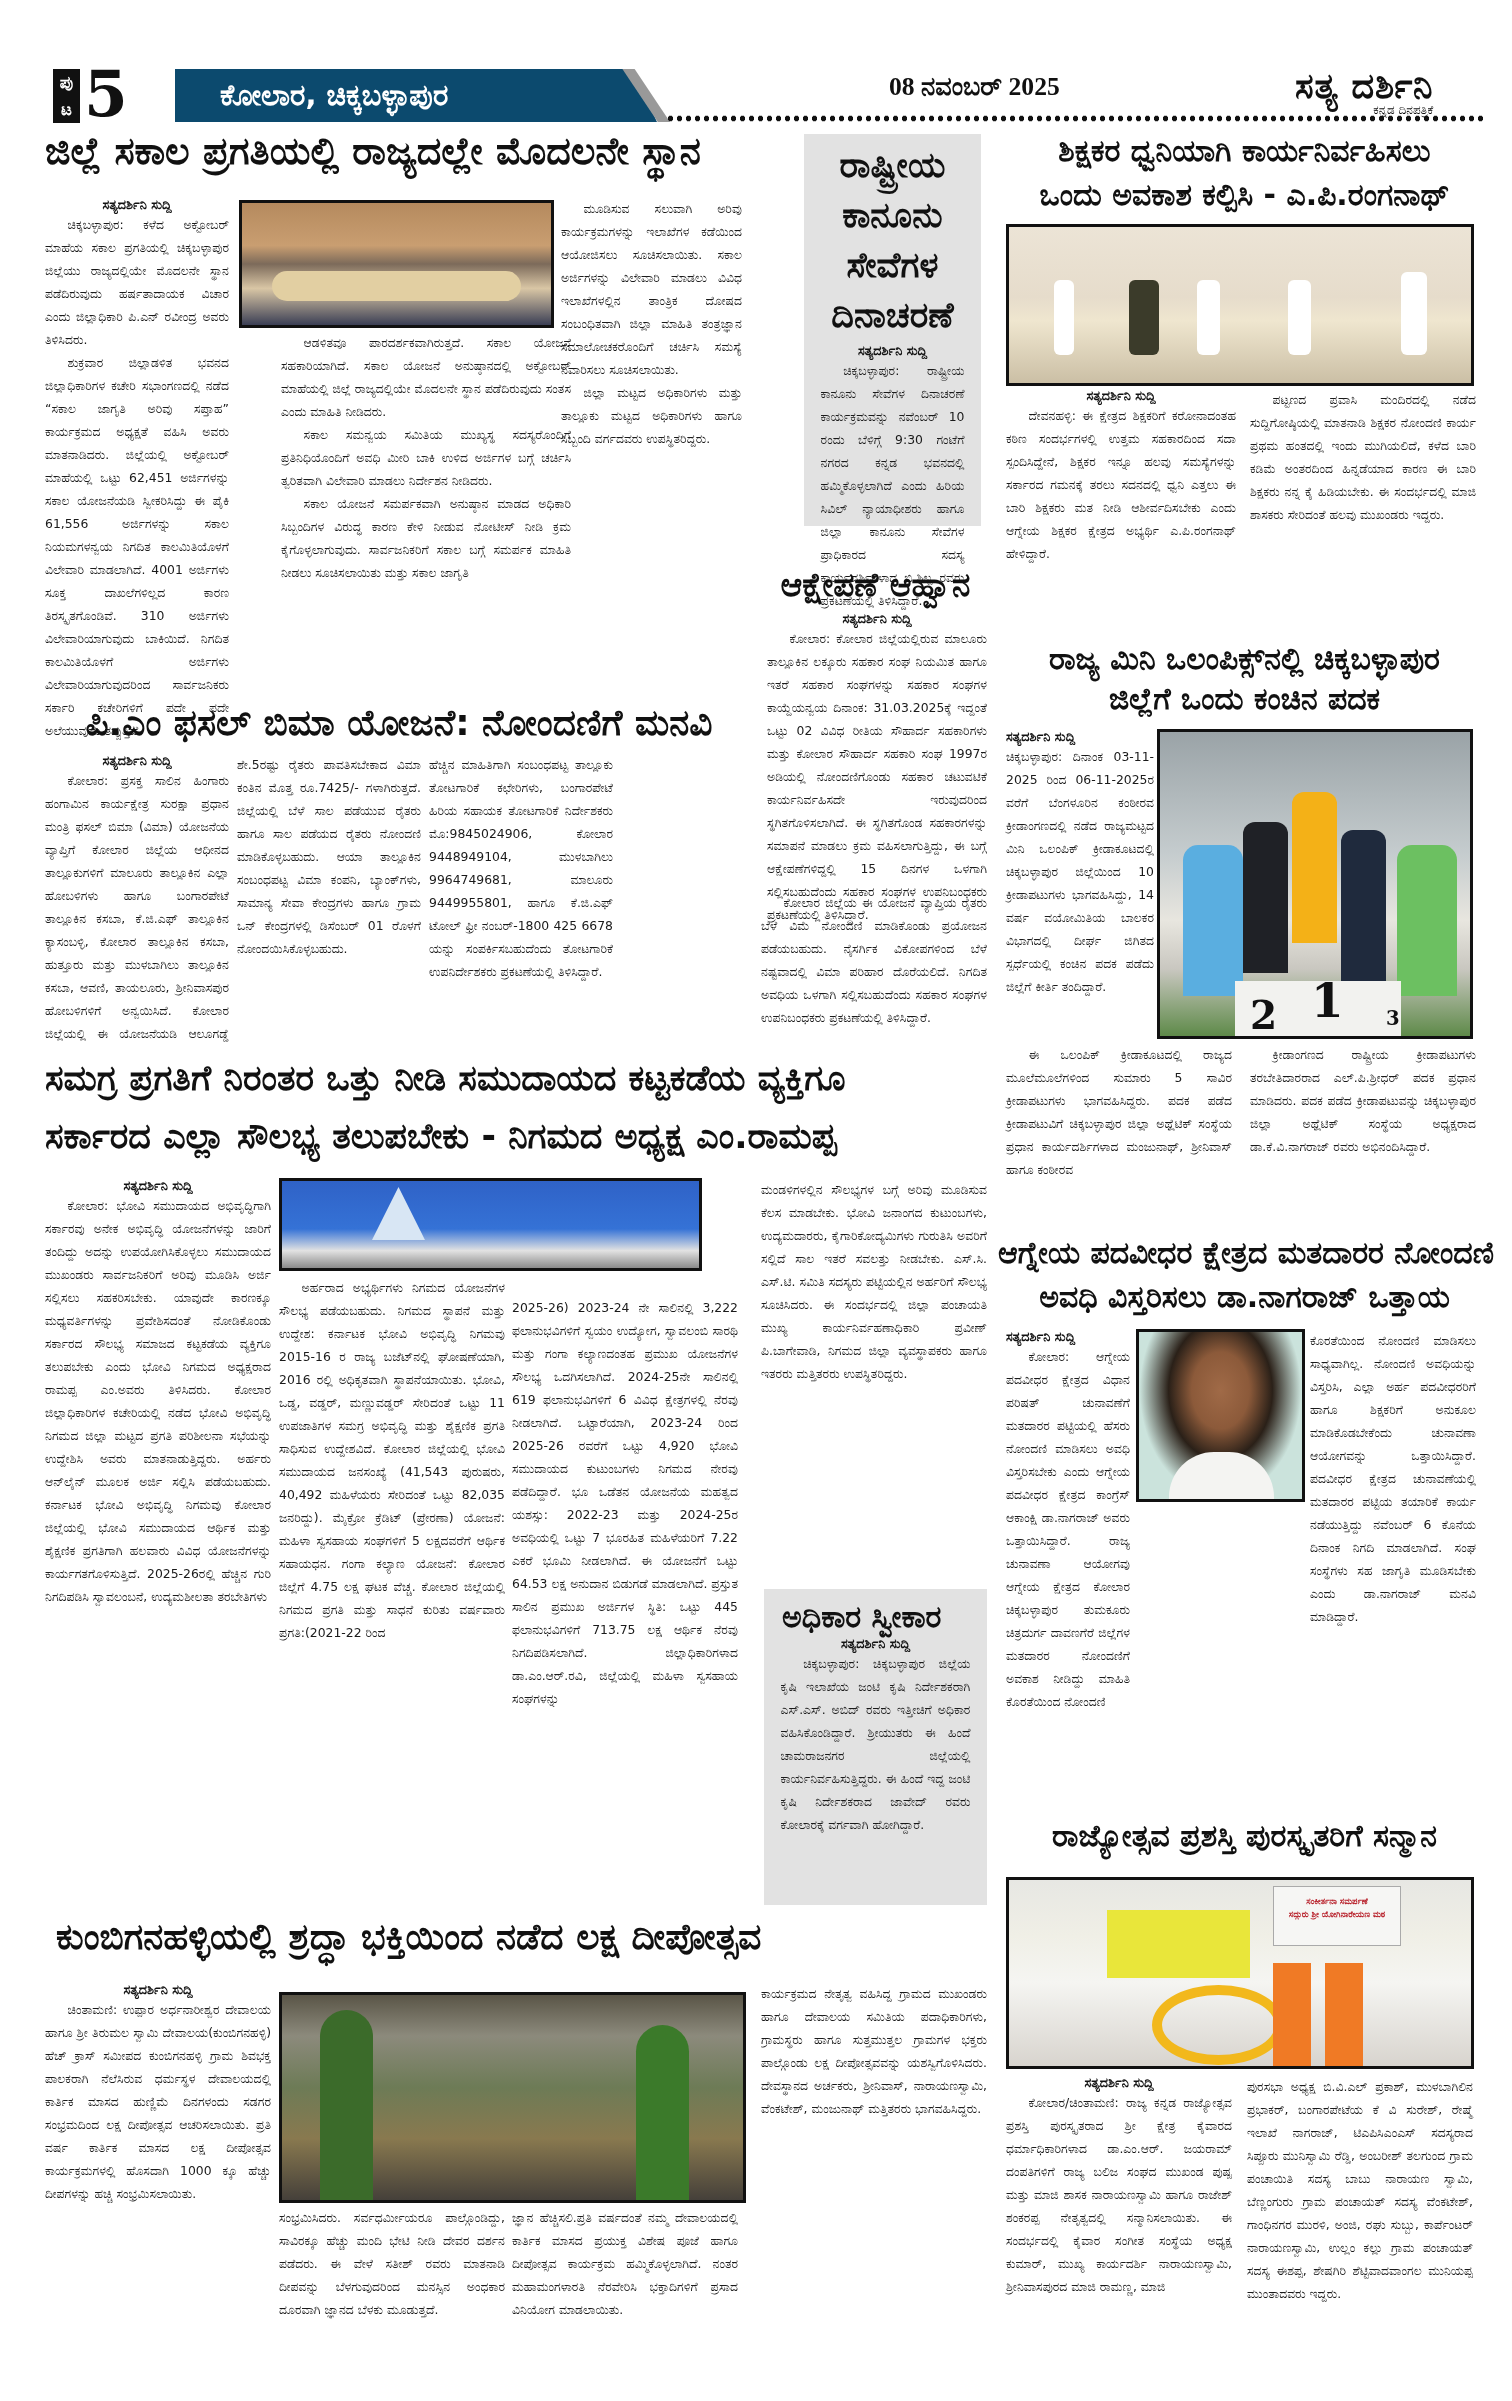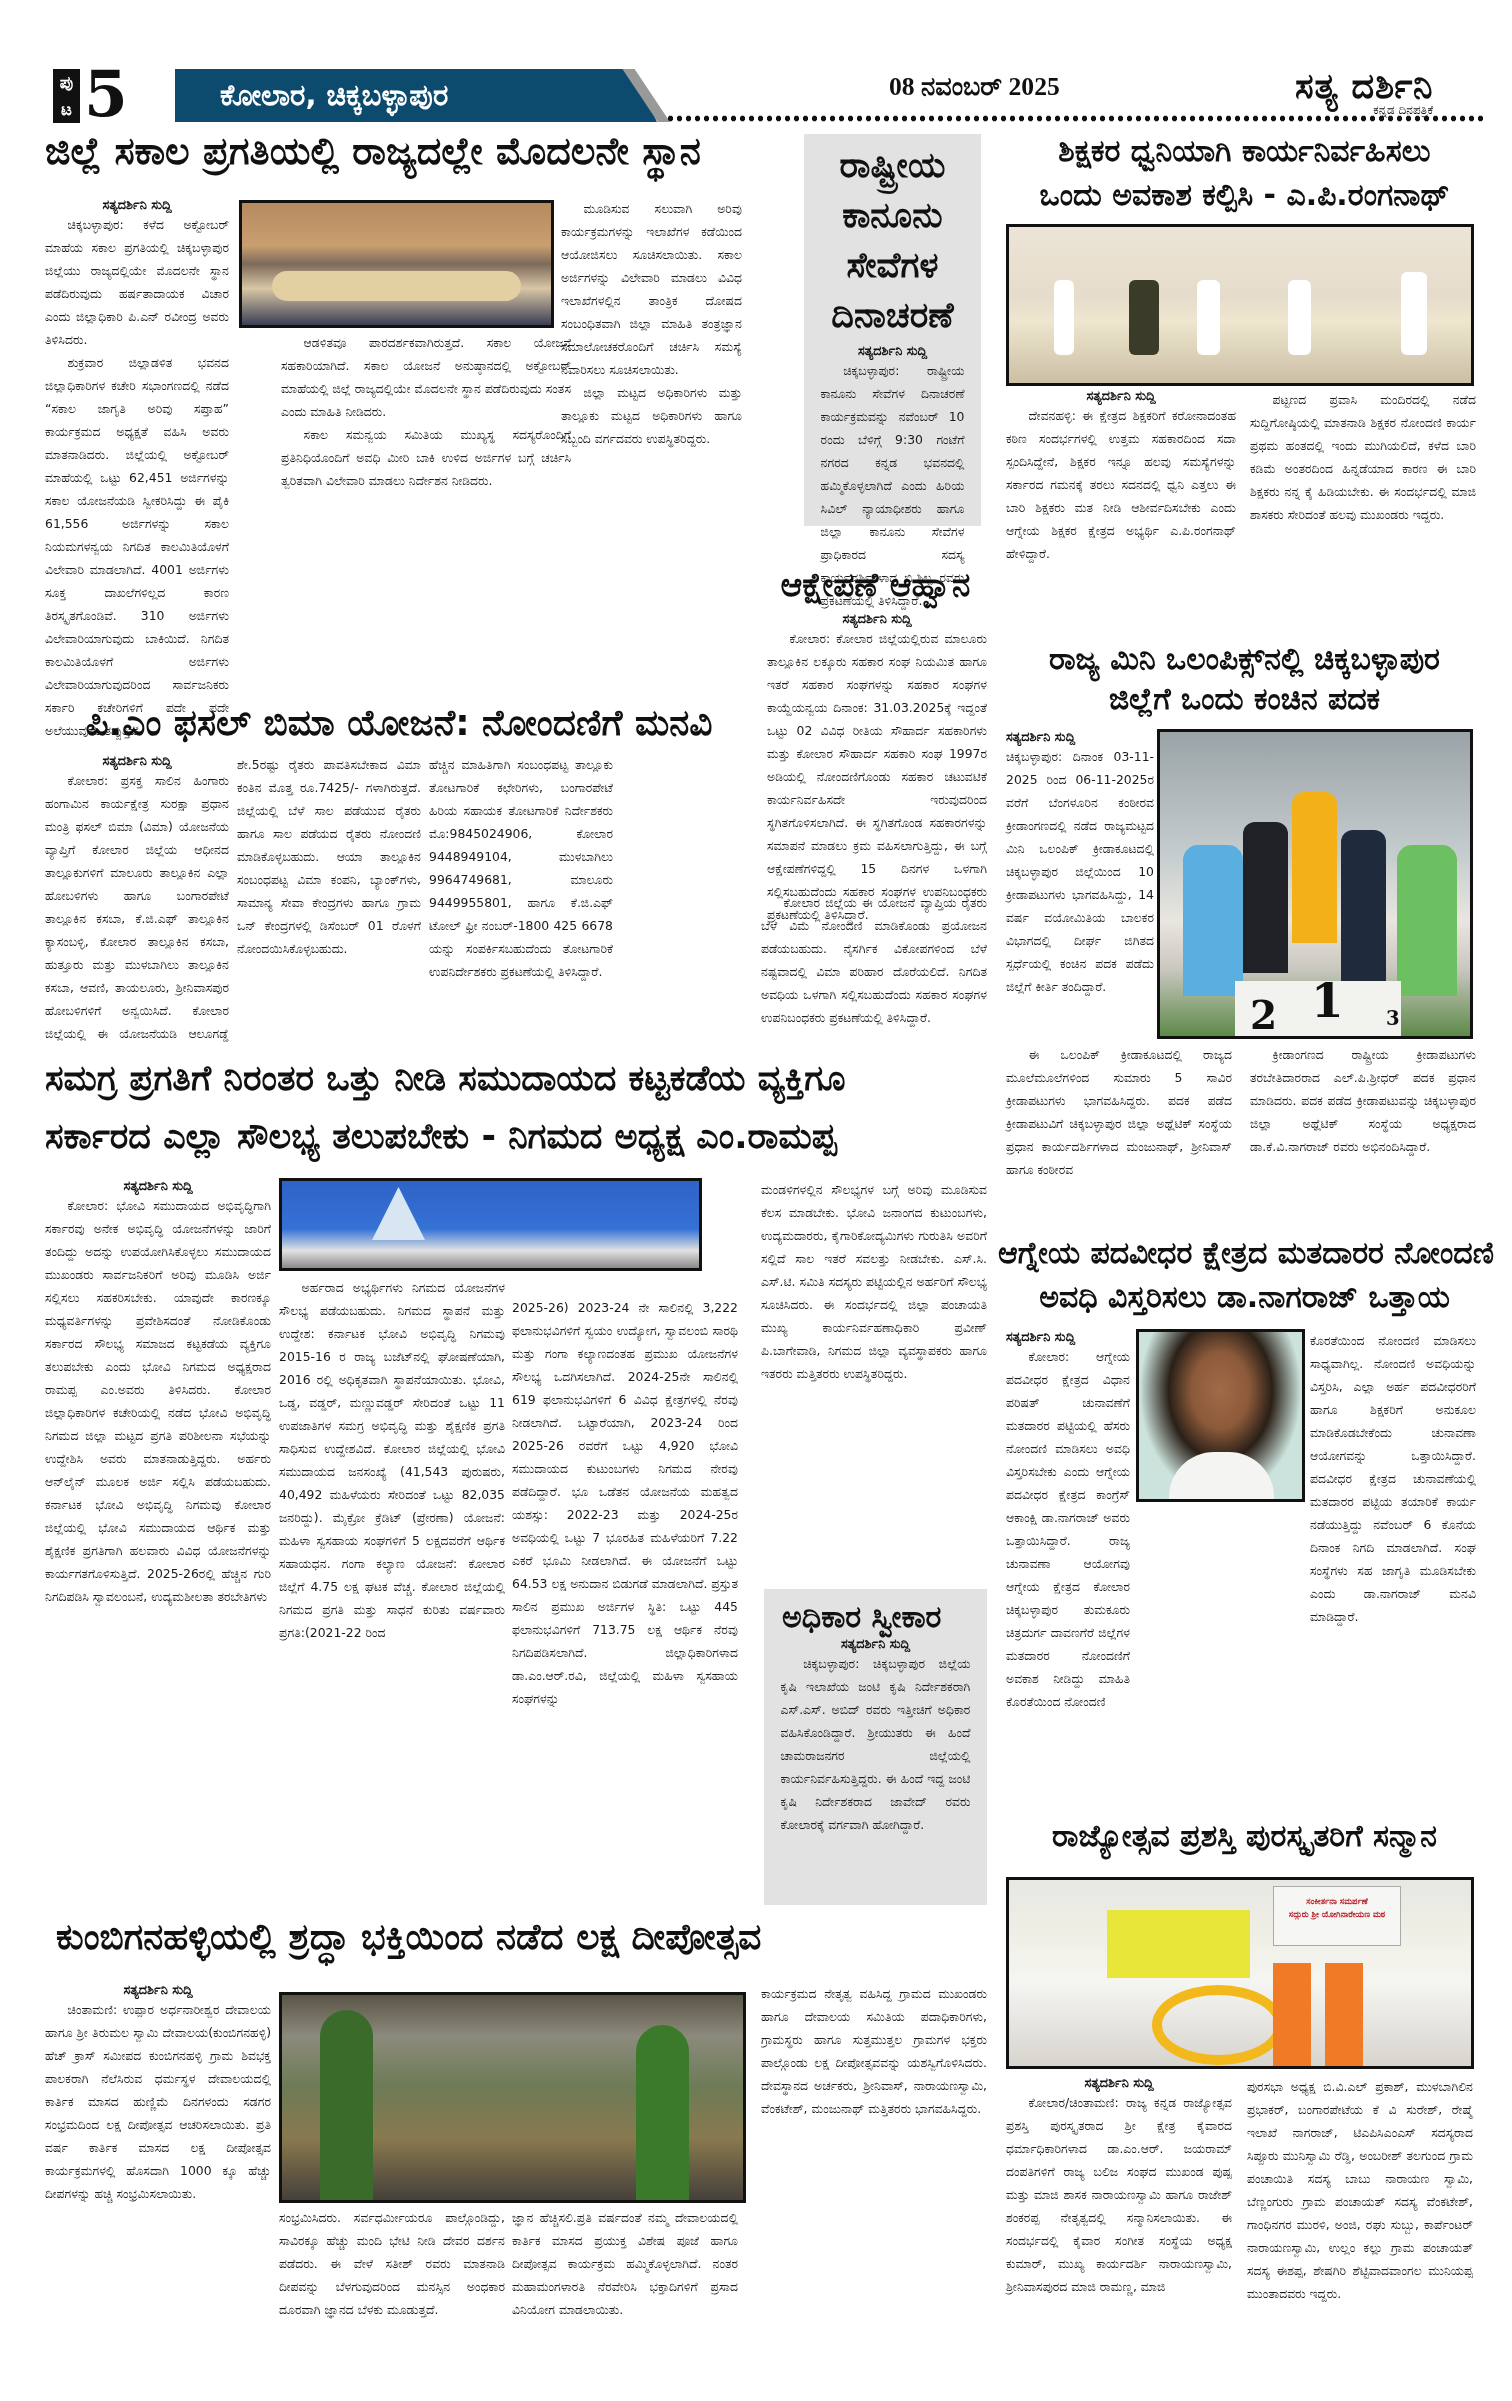--- a/index.html
+++ b/index.html
@@ -48,20 +48,21 @@
     <p>ಚಿಕ್ಕಬಳ್ಳಾಪುರ: ಕಳೆದ ಅಕ್ಟೋಬರ್ ಮಾಹೆಯ ಸಕಾಲ ಪ್ರಗತಿಯಲ್ಲಿ ಚಿಕ್ಕಬಳ್ಳಾಪುರ ಜಿಲ್ಲೆಯು ರಾಜ್ಯದಲ್ಲಿಯೇ ಮೊದಲನೇ ಸ್ಥಾನ ಪಡೆದಿರುವುದು ಹರ್ಷತಾದಾಯಕ ವಿಚಾರ ಎಂದು ಜಿಲ್ಲಾಧಿಕಾರಿ ಪಿ.ಎನ್ ರವೀಂದ್ರ ಅವರು ತಿಳಿಸಿದರು.</p>
     <p>ಶುಕ್ರವಾರ ಜಿಲ್ಲಾಡಳಿತ ಭವನದ ಜಿಲ್ಲಾಧಿಕಾರಿಗಳ ಕಚೇರಿ ಸಭಾಂಗಣದಲ್ಲಿ ನಡೆದ “ಸಕಾಲ ಜಾಗೃತಿ ಅರಿವು ಸಪ್ತಾಹ” ಕಾರ್ಯಕ್ರಮದ ಅಧ್ಯಕ್ಷತೆ ವಹಿಸಿ ಅವರು ಮಾತನಾಡಿದರು. ಜಿಲ್ಲೆಯಲ್ಲಿ ಅಕ್ಟೋಬರ್ ಮಾಹೆಯಲ್ಲಿ ಒಟ್ಟು 62,451 ಅರ್ಜಿಗಳನ್ನು ಸಕಾಲ ಯೋಜನೆಯಡಿ ಸ್ವೀಕರಿಸಿದ್ದು ಈ ಪೈಕಿ 61,556 ಅರ್ಜಿಗಳನ್ನು ಸಕಾಲ ನಿಯಮಗಳನ್ವಯ ನಿಗದಿತ ಕಾಲಮಿತಿಯೊಳಗೆ ವಿಲೇವಾರಿ ಮಾಡಲಾಗಿದೆ. 4001 ಅರ್ಜಿಗಳು ಸೂಕ್ತ ದಾಖಲೆಗಳಿಲ್ಲದ ಕಾರಣ ತಿರಸ್ಕೃತಗೊಂಡಿವೆ. 310 ಅರ್ಜಿಗಳು ವಿಲೇವಾರಿಯಾಗುವುದು ಬಾಕಿಯಿದೆ. ನಿಗದಿತ ಕಾಲಮಿತಿಯೊಳಗೆ ಅರ್ಜಿಗಳು ವಿಲೇವಾರಿಯಾಗುವುದರಿಂದ ಸಾರ್ವಜನಿಕರು ಸರ್ಕಾರಿ ಕಚೇರಿಗಳಿಗೆ ಪದೇ ಪದೇ ಅಲೆಯುವುದು ತಪ್ಪುತ್ತಿದೆ.</p>
   </div>
 </div>
 <div class="abs photo" style="left:239px;top:200px;width:315px;height:128px;background:linear-gradient(180deg,#b58a5e 0%,#c99e71 35%,#7c6a5a 50%,#d9c6a5 70%,#3b3f55 100%);">
   <div style="position:absolute;left:30px;top:68px;width:249px;height:30px;background:#e2cfa2;border-radius:15px;"></div>
 </div>
 <div class="abs body" style="left:264px;top:331px;width:290px;margin-left:17px;">
   <p>ಆಡಳಿತವೂ ಪಾರದರ್ಶಕವಾಗಿರುತ್ತದೆ. ಸಕಾಲ ಯೋಜನೆ ಸಹಕಾರಿಯಾಗಿದೆ. ಸಕಾಲ ಯೋಜನೆ ಅನುಷ್ಠಾನದಲ್ಲಿ ಅಕ್ಟೋಬರ್ ಮಾಹೆಯಲ್ಲಿ ಜಿಲ್ಲೆ ರಾಜ್ಯದಲ್ಲಿಯೇ ಮೊದಲನೇ ಸ್ಥಾನ ಪಡೆದಿರುವುದು ಸಂತಸ ಎಂದು ಮಾಹಿತಿ ನೀಡಿದರು.</p>
   <p>ಸಕಾಲ ಸಮನ್ವಯ ಸಮಿತಿಯ ಮುಖ್ಯಸ್ಥ ಸದಸ್ಯರೊಂದಿಗೆ ಪ್ರತಿನಿಧಿಯೊಂದಿಗೆ ಅವಧಿ ಮೀರಿ ಬಾಕಿ ಉಳಿದ ಅರ್ಜಿಗಳ ಬಗ್ಗೆ ಚರ್ಚಿಸಿ ತ್ವರಿತವಾಗಿ ವಿಲೇವಾರಿ ಮಾಡಲು ನಿರ್ದೇಶನ ನೀಡಿದರು.</p>
+  <p>ಸಕಾಲ ಯೋಜನೆ ಸಮರ್ಪಕವಾಗಿ ಅನುಷ್ಠಾನ ಮಾಡದ ಅಧಿಕಾರಿ ಸಿಬ್ಬಂದಿಗಳ ವಿರುದ್ಧ ಕಾರಣ ಕೇಳಿ ನೀಡುವ ನೋಟೀಸ್ ನೀಡಿ ಕ್ರಮ ಕೈಗೊಳ್ಳಲಾಗುವುದು. ಸಾರ್ವಜನಿಕರಿಗೆ ಸಕಾಲ ಬಗ್ಗೆ ಸಮರ್ಪಕ ಮಾಹಿತಿ ನೀಡಲು ಸೂಚಿಸಲಾಯಿತು ಮತ್ತು ಸಕಾಲ ಜಾಗೃತಿ</p>
 </div>
 <div class="abs body" style="left:561px;top:197px;width:181px;">
   <p>ಮೂಡಿಸುವ ಸಲುವಾಗಿ ಅರಿವು ಕಾರ್ಯಕ್ರಮಗಳನ್ನು ಇಲಾಖೆಗಳ ಕಡೆಯಿಂದ ಆಯೋಜಿಸಲು ಸೂಚಿಸಲಾಯಿತು. ಸಕಾಲ ಅರ್ಜಿಗಳನ್ನು ವಿಲೇವಾರಿ ಮಾಡಲು ವಿವಿಧ ಇಲಾಖೆಗಳಲ್ಲಿನ ತಾಂತ್ರಿಕ ದೋಷದ ಸಂಬಂಧಿತವಾಗಿ ಜಿಲ್ಲಾ ಮಾಹಿತಿ ತಂತ್ರಜ್ಞಾನ ಸಮಾಲೋಚಕರೊಂದಿಗೆ ಚರ್ಚಿಸಿ ಸಮಸ್ಯೆ ನಿವಾರಿಸಲು ಸೂಚಿಸಲಾಯಿತು.</p>
   <p>ಜಿಲ್ಲಾ ಮಟ್ಟದ ಅಧಿಕಾರಿಗಳು ಮತ್ತು ತಾಲ್ಲೂಕು ಮಟ್ಟದ ಅಧಿಕಾರಿಗಳು ಹಾಗೂ ಸಿಬ್ಬಂದಿ ವರ್ಗದವರು ಉಪಸ್ಥಿತರಿದ್ದರು.</p>
 </div>
 
 <div class="abs graybox" style="left:764px;top:134px;width:177px;height:392px;margin-left:40px;">
   <div class="hl center" style="font-size:35px;white-space:normal;line-height:50px;padding:6px 15px 3px;">ರಾಷ್ಟ್ರೀಯ ಕಾನೂನು ಸೇವೆಗಳ ದಿನಾಚರಣೆ</div>
   <div class="byline">ಸತ್ಯದರ್ಶಿನಿ ಸುದ್ದಿ</div>
   <div class="body" style="padding:0 16.6px;">

